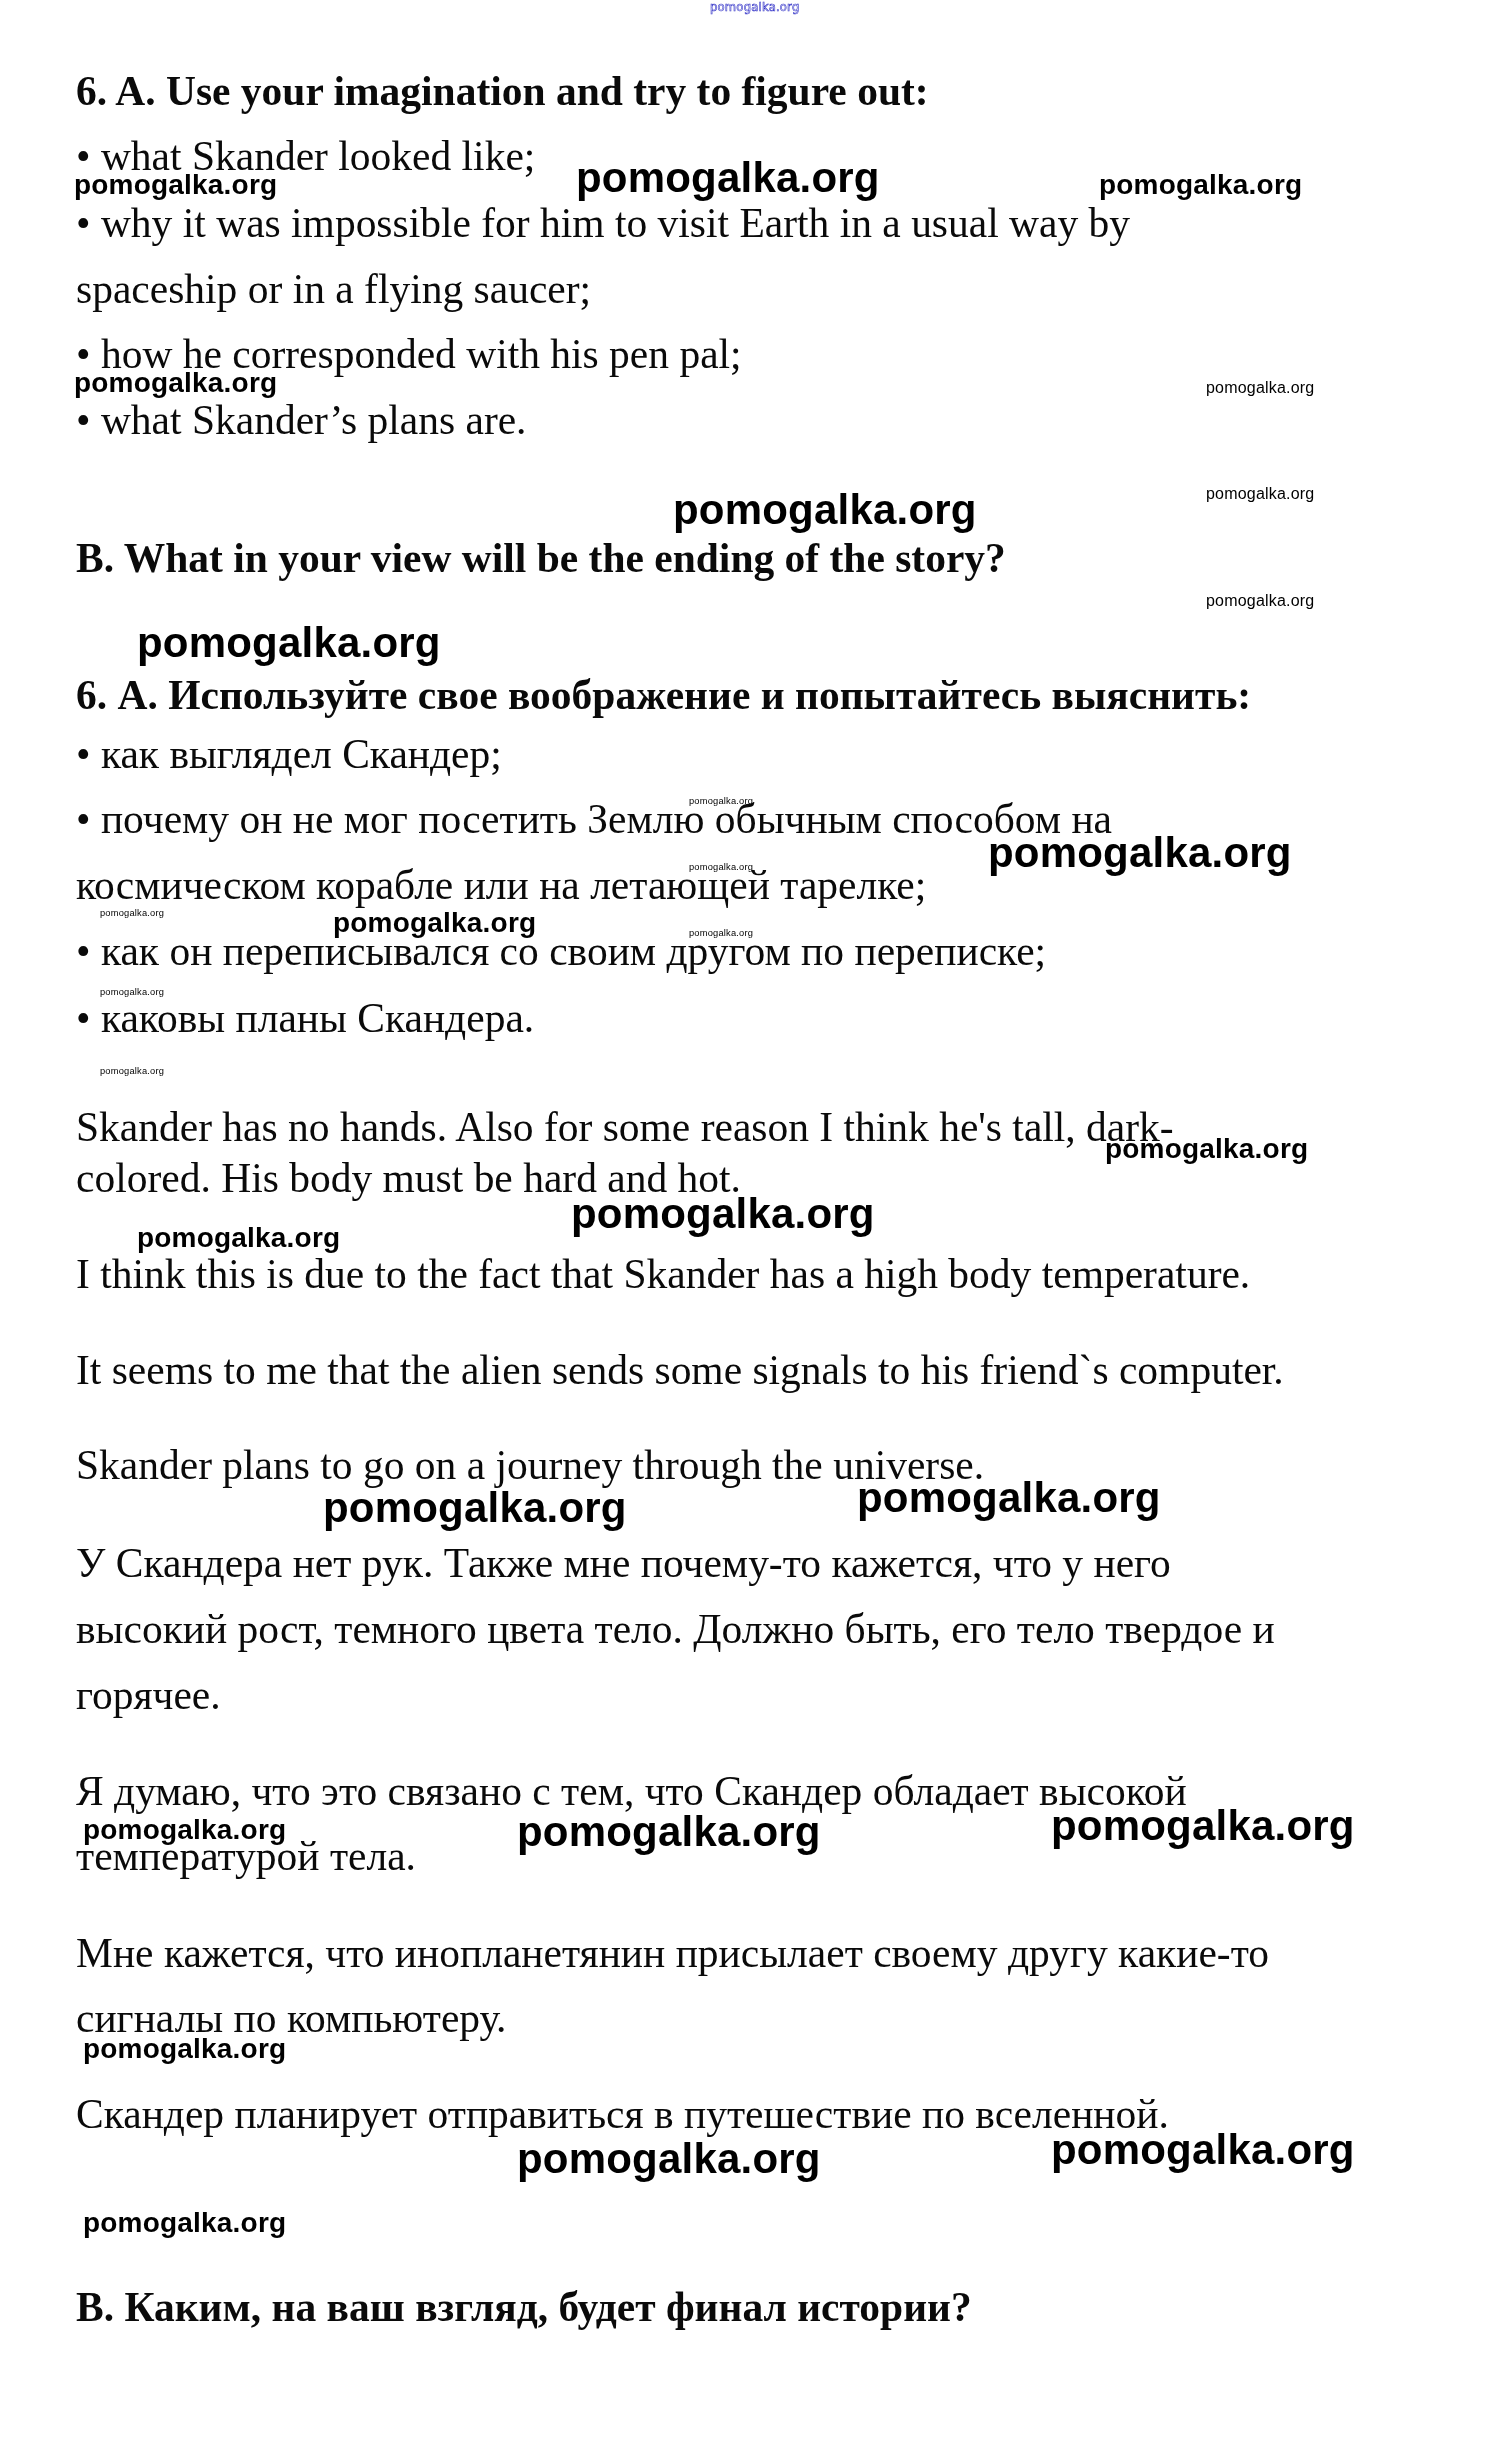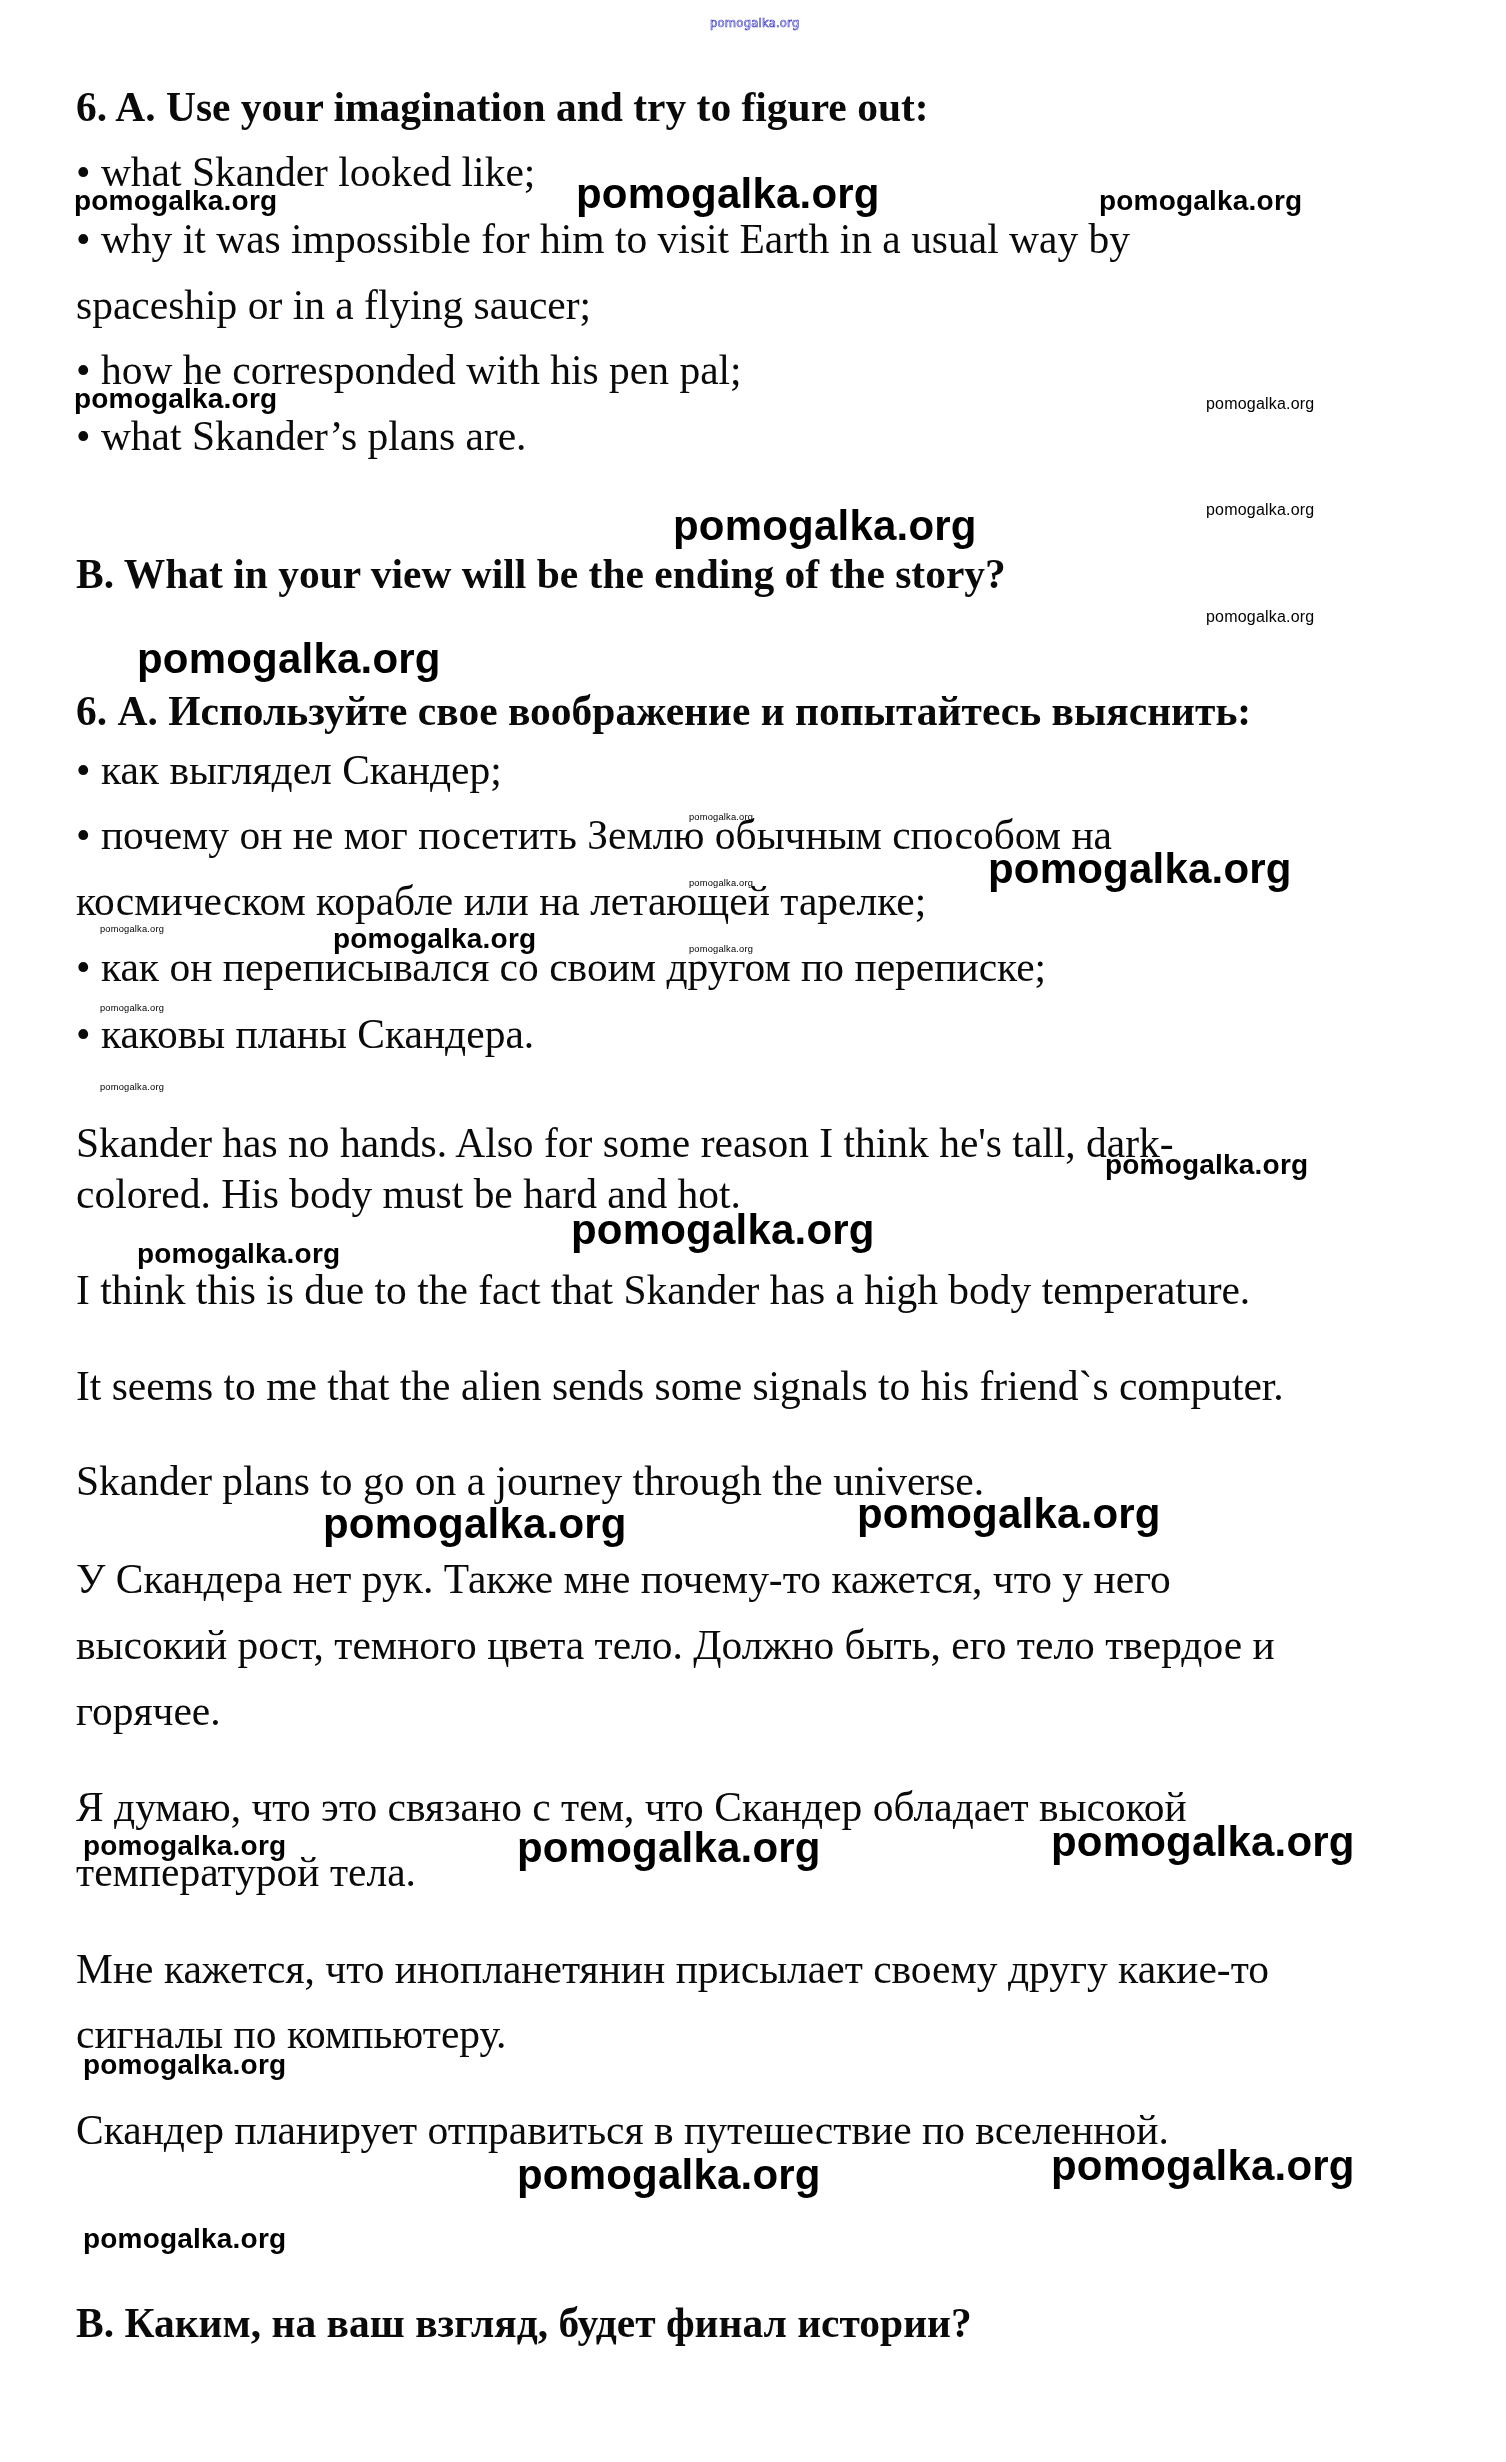--- a/index.html
+++ b/index.html
@@ -1,17 +1,17 @@
 <!DOCTYPE html>
 <html style="font-size:12.4px"><head>
 <meta charset="utf-8">
 <style>
   html, body { margin: 0; padding: 0; background: #ffffff; }
   body { width: 1507px; height: 2462px; position: relative; overflow: hidden; }
-  .page { position: absolute; left: 0; top: 0; width: 1507px; height: 2160px; background: #fff; margin-top: 16px; }
+  .page { position: absolute; left: 0; top: 0; width: 1507px; height: 2160px; background: #fff; }
   .ln {
     position: absolute; left: 76px; white-space: nowrap;
     font-family: "Liberation Serif", "DejaVu Serif", serif;
     font-size: 43px; line-height: 43px; color: #0a0a0a;
     transform-origin: 0 0; transform: scaleX(0.965);
   }
   .ln.b { font-weight: bold; }
   .wm {
     position: absolute; white-space: nowrap;
     font-family: "Liberation Sans", "DejaVu Sans", sans-serif;

